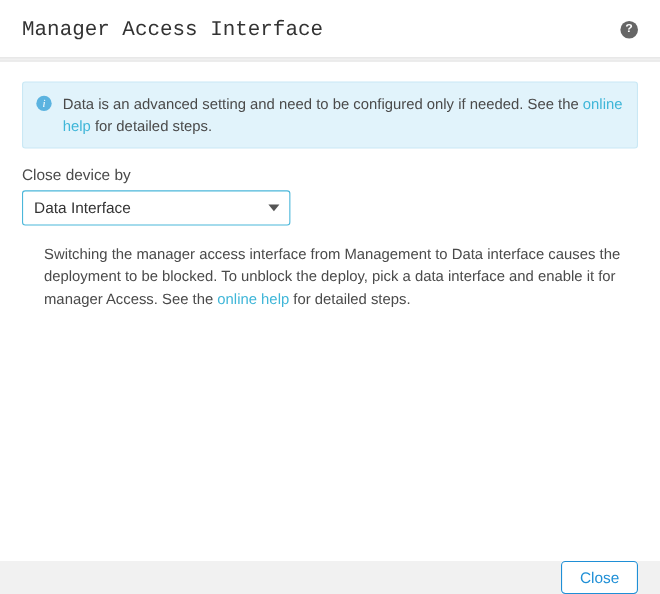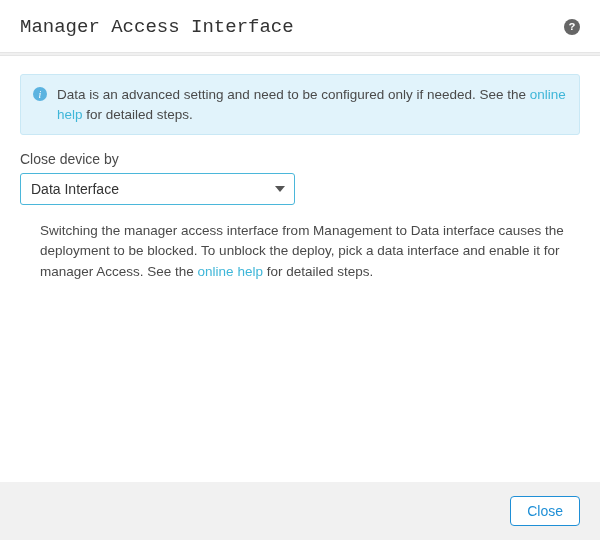--- a/index.html
+++ b/index.html
@@ -82,21 +82,21 @@
     text-decoration: none;
     cursor: pointer;
   }
   .field-label {
     font-size: 14px;
     color: #4a4a4a;
     margin-bottom: 6px;
   }
   .select-wrap {
     position: relative;
-    width: 275px;
+    width: 244px;
     margin-bottom: 16px;
   }
   .select {
     width: 100%;
     height: 32px;
     border: 1px solid #4bb7da;
     border-radius: 3px;
     background: #fff;
     padding: 0 28px 0 10px;
     font-size: 14px;
@@ -117,21 +117,21 @@
     pointer-events: none;
   }
   .description {
     font-size: 13.5px;
     line-height: 1.5;
     color: #4a4a4a;
     margin-left: 20px;
   }
   .footer {
     background: #f1f1f1;
-    padding: 14px 20px;
+    padding: 0 20px;
     display: flex;
     justify-content: flex-end;
   }
   .btn {
     height: 30px;
     padding: 0 16px;
     font-size: 14px;
     border-radius: 4px;
     cursor: pointer;
     display: flex;

